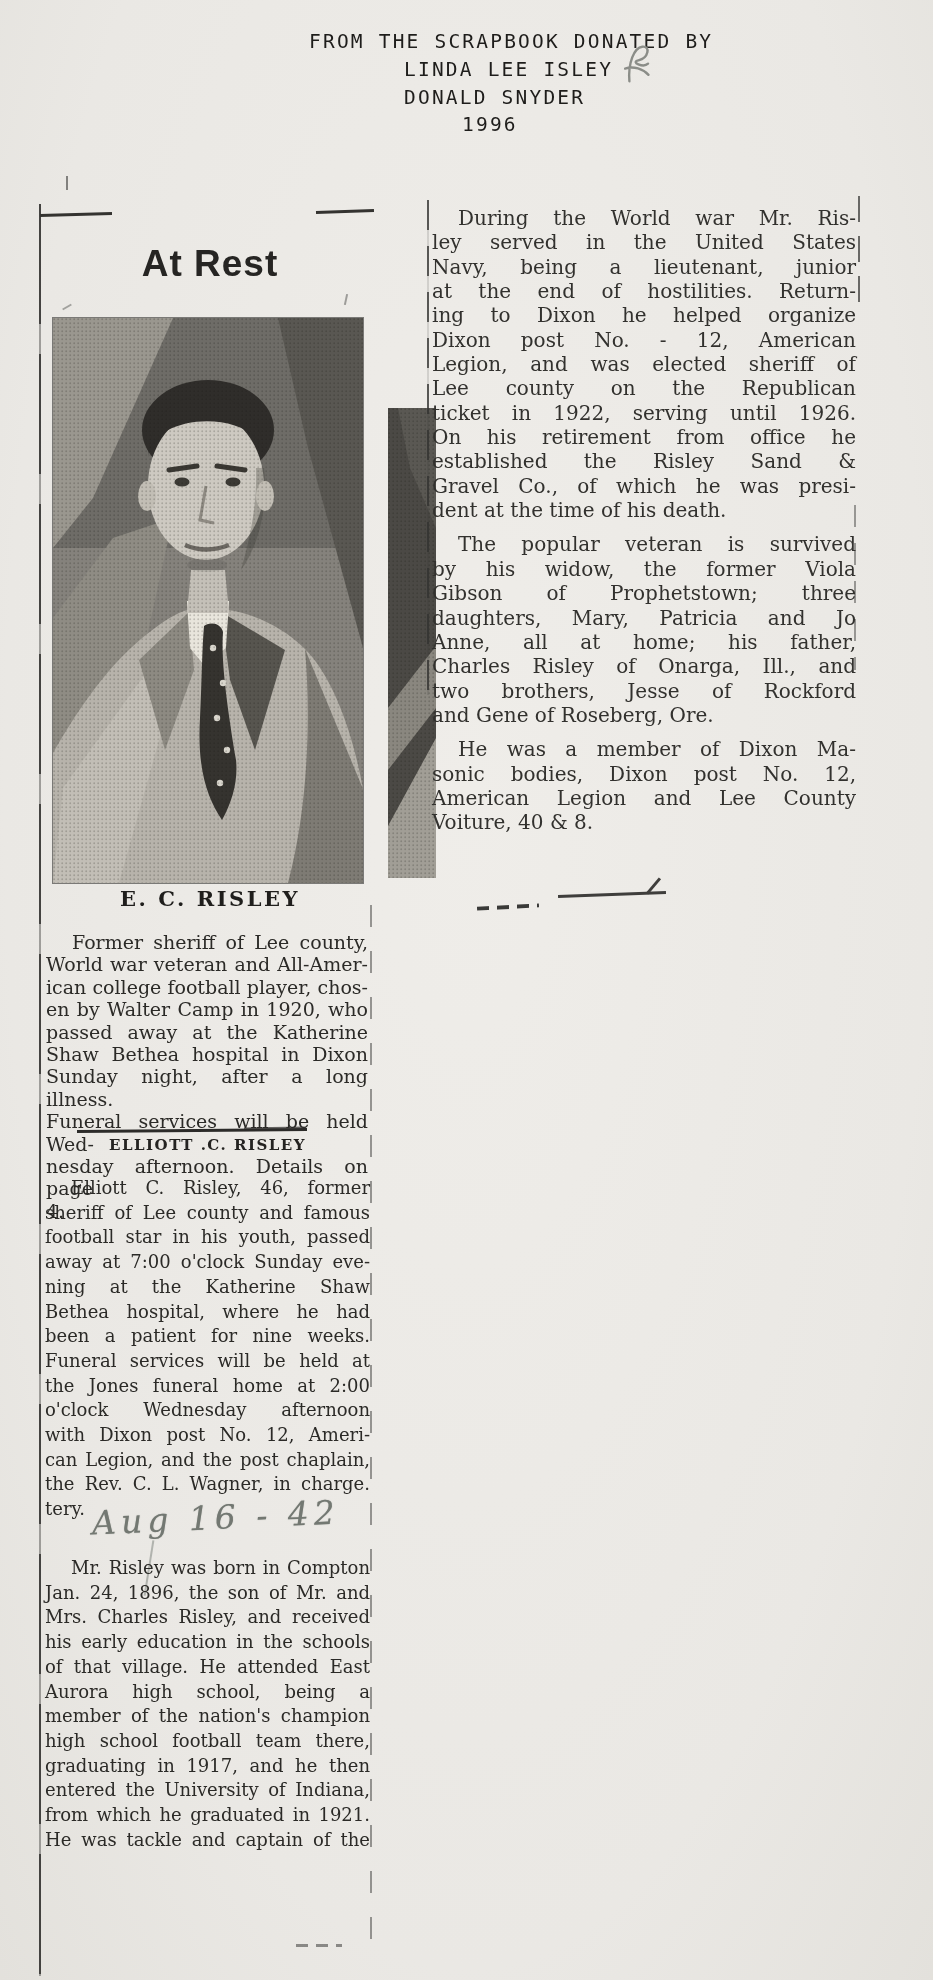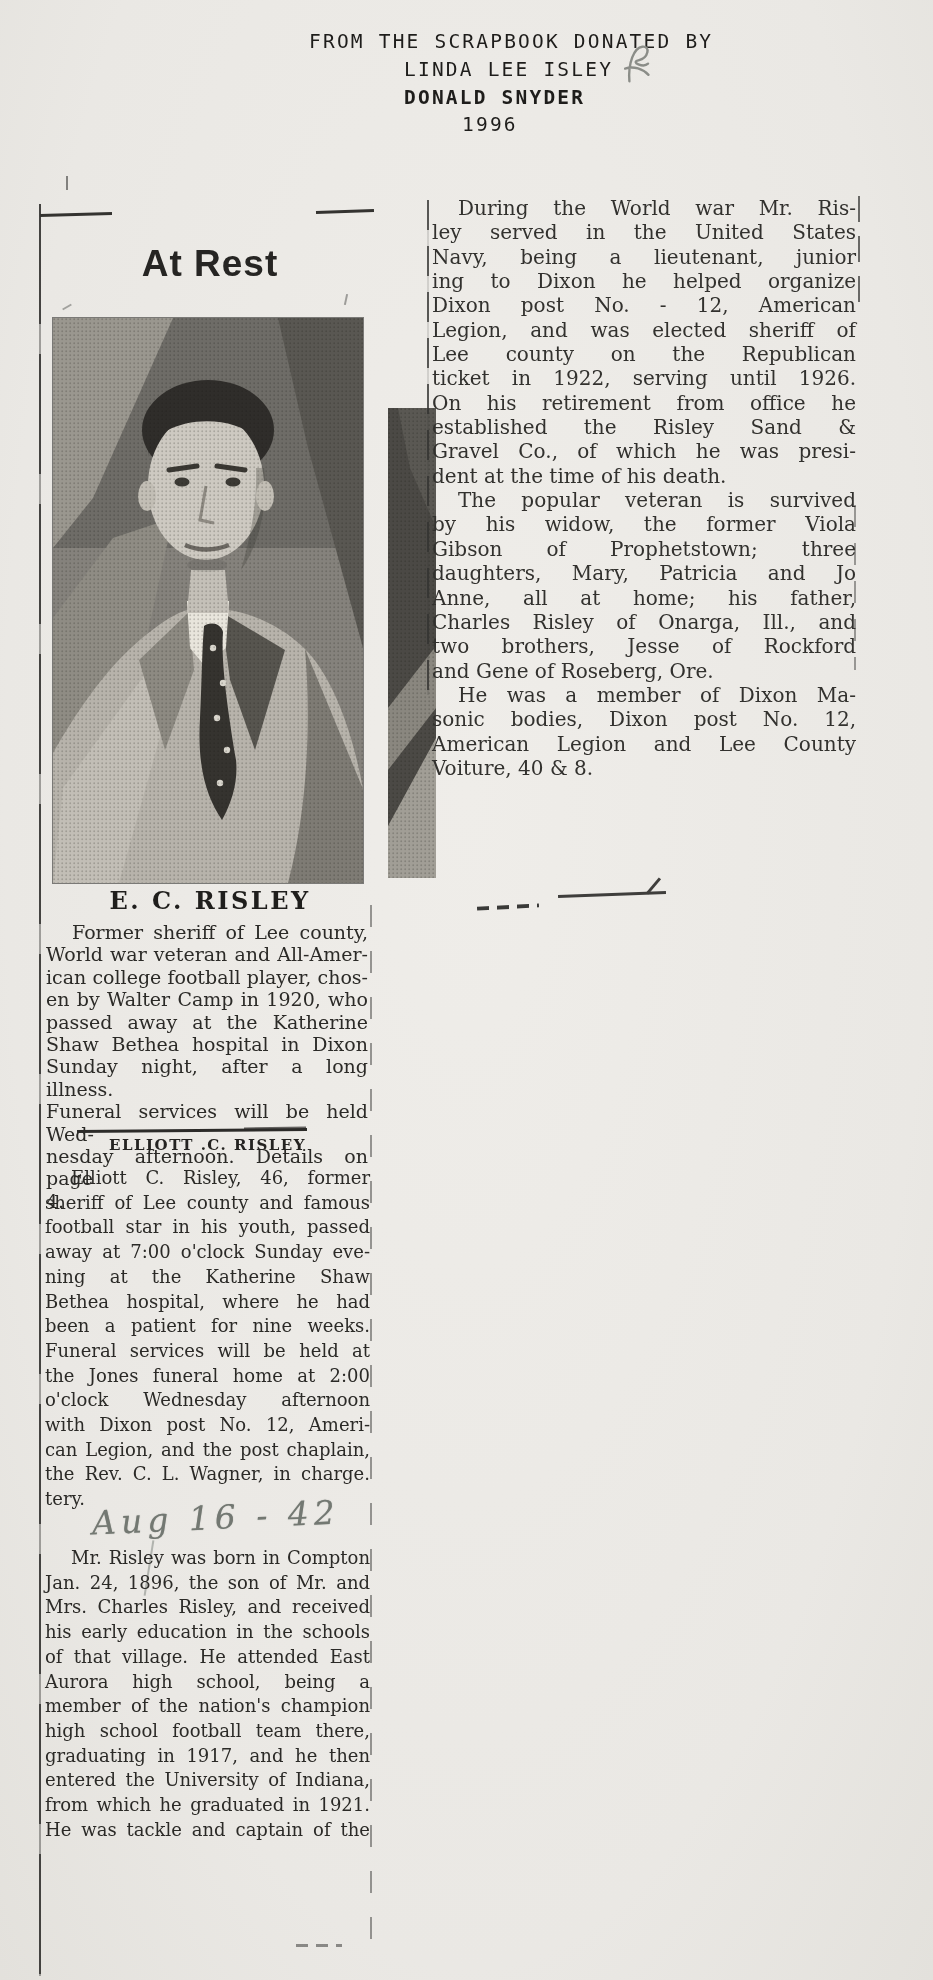--- a/index.html
+++ b/index.html
@@ -5,38 +5,38 @@
   html,body{margin:0;padding:0;}
   body{width:933px;height:1980px;background:#e7e5e1;overflow:hidden;}
   .page{position:absolute;left:0;top:0;width:933px;height:1980px;
         background:radial-gradient(ellipse at 50% 40%, #efede9 0%, #eae8e4 70%, #e3e1dc 100%);
         font-family:"DejaVu Serif", serif;}
   
   .typed{position:absolute;font-family:"DejaVu Sans Mono", monospace;color:#1e1d1b;
          font-size:19.5px;letter-spacing:2.2px;white-space:nowrap;}
   .t1{left:309px;top:30px;}
   .t2{left:404px;top:58px;}
-  .t3{left:404px;top:86px;font-weight:bold;}
+  .t3{left:404px;top:86px;}
   .t4{left:462px;top:113px;}
   
   .np{position:absolute;color:#2b2a27;}
   .np .tline{text-align:justify;text-align-last:justify;}
   .np .tline.last{text-align-last:left;}
-  .np .tline.first{text-indent:26px;}
+  .np .tline.first{text-indent:26px;margin-top:10px;}
   .p-left1{left:46px;top:921px;width:322px;font-size:19px;line-height:22.4px;}
   .p-obit{left:45px;width:325px;font-size:18px;line-height:24.7px;}
   .p-obit1{top:1166px;}
   .p-obit2{top:1546px;}
   .right-text{left:432px;top:196px;width:424px;font-size:20px;line-height:24.35px;color:#32312e;}
   
   .headline{position:absolute;left:55px;top:243px;width:310px;text-align:center;
             font-family:"Liberation Sans", sans-serif;font-weight:700;font-size:37px;
             letter-spacing:1px;color:#262523;}
   .caption{position:absolute;left:55px;top:886px;width:310px;text-align:center;
-           font-weight:700;font-size:24px;letter-spacing:2.5px;color:#1f1e1c;}
+           font-weight:700;font-size:21px;letter-spacing:2.5px;color:#1f1e1c;}
   .obit-head{position:absolute;left:45px;top:1136px;width:325px;text-align:center;
              font-weight:700;font-size:15px;letter-spacing:1.5px;color:#242321;}
   
   .handwrite{position:absolute;left:92px;top:1498px;font-style:italic;font-size:33px;
              letter-spacing:5px;color:#737872;transform:rotate(-2.5deg);
              text-shadow:0 0 1px rgba(115,120,114,.6);white-space:nowrap;}
   .hand-stroke{position:absolute;left:148px;top:1540px;width:2px;height:56px;
                background:rgba(120,125,120,.5);transform:rotate(9deg);}
   
   .mark{position:absolute;}
@@ -202,20 +202,21 @@
 
   <div class="mark rc-left"></div>
   <div class="mark rc-right1"></div>
   <div class="mark rc-right2"></div>
 
   <div class="np right-text">
     <div>
         <div class="tline first">During the World war Mr. Ris-</div>
         <div class="tline">ley served in the United States</div>
         <div class="tline">Navy, being a lieutenant, junior</div>
+        <div class="tline">at the end of hostilities. Return-</div>
         <div class="tline">ing to Dixon he helped organize</div>
         <div class="tline">Dixon post No. - 12, American</div>
         <div class="tline">Legion, and was elected sheriff of</div>
         <div class="tline">Lee county on the Republican</div>
         <div class="tline">ticket in 1922, serving until 1926.</div>
         <div class="tline">On his retirement from office he</div>
         <div class="tline">established the Risley Sand &amp;</div>
         <div class="tline">Gravel Co., of which he was presi-</div>
         <div class="tline last">dent at the time of his death.</div>
       </div>

